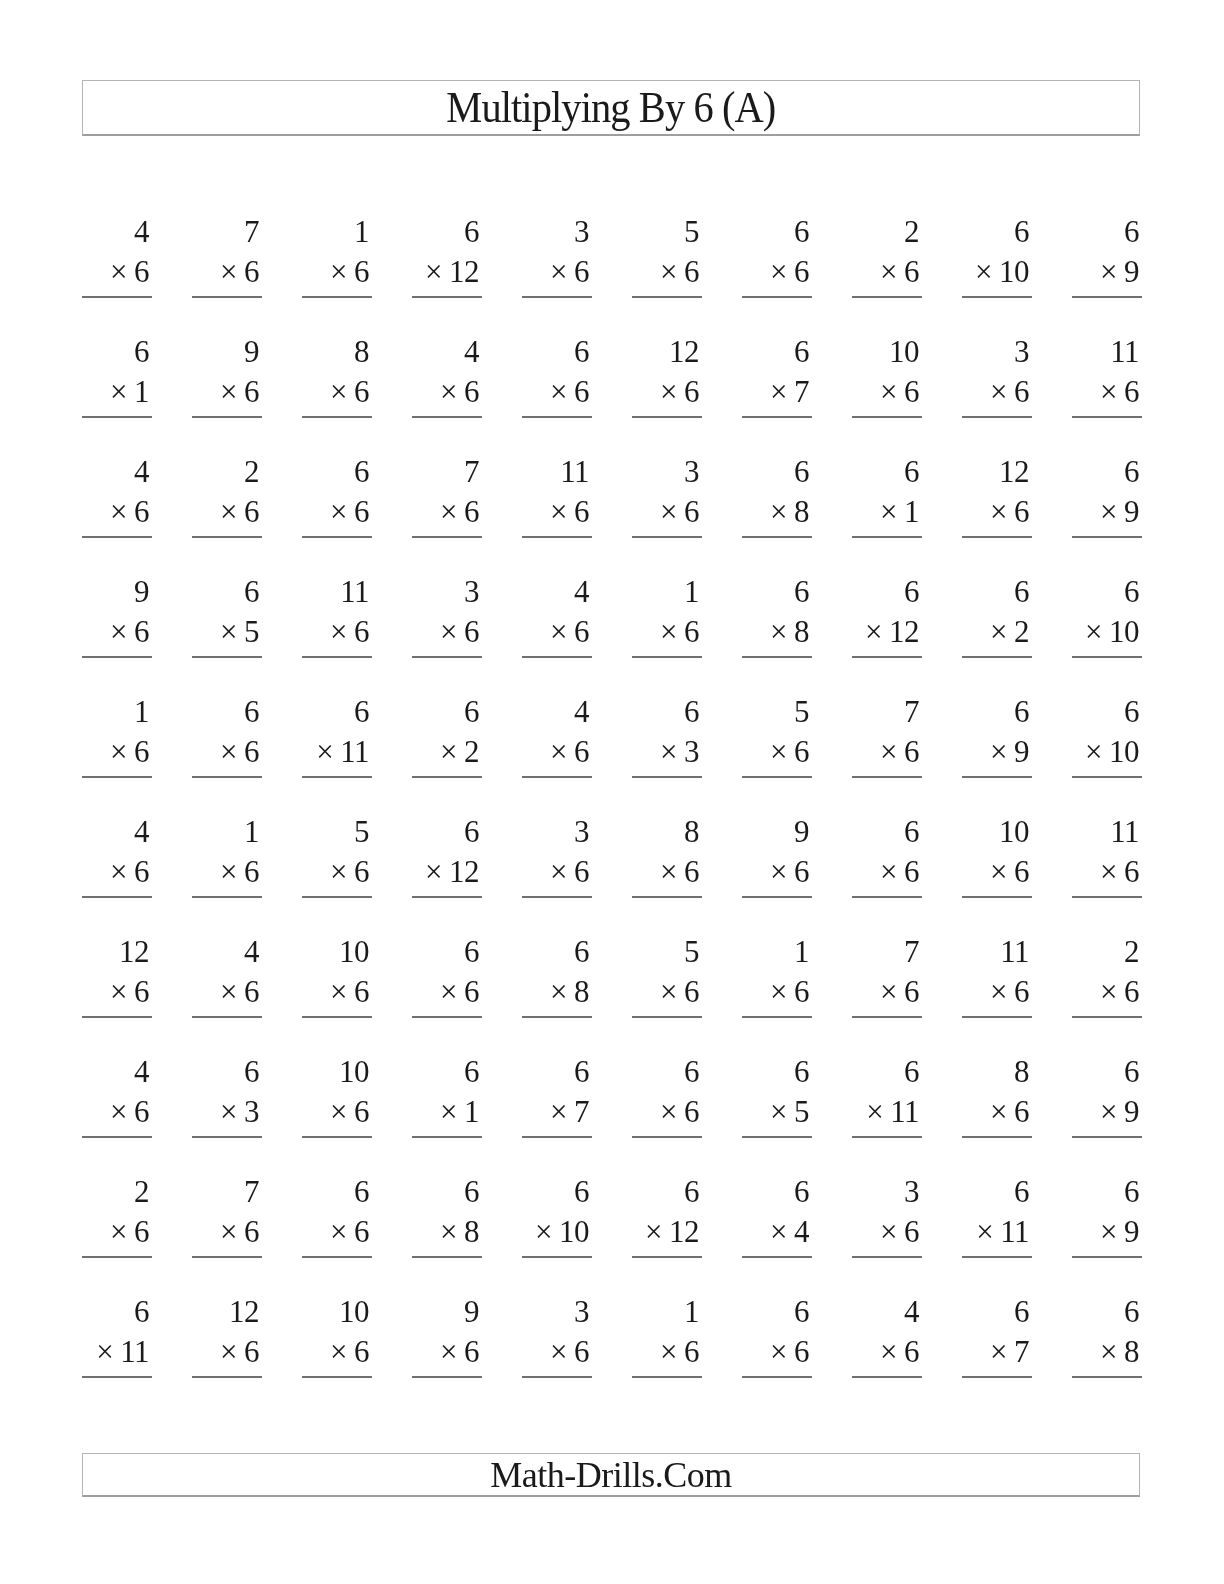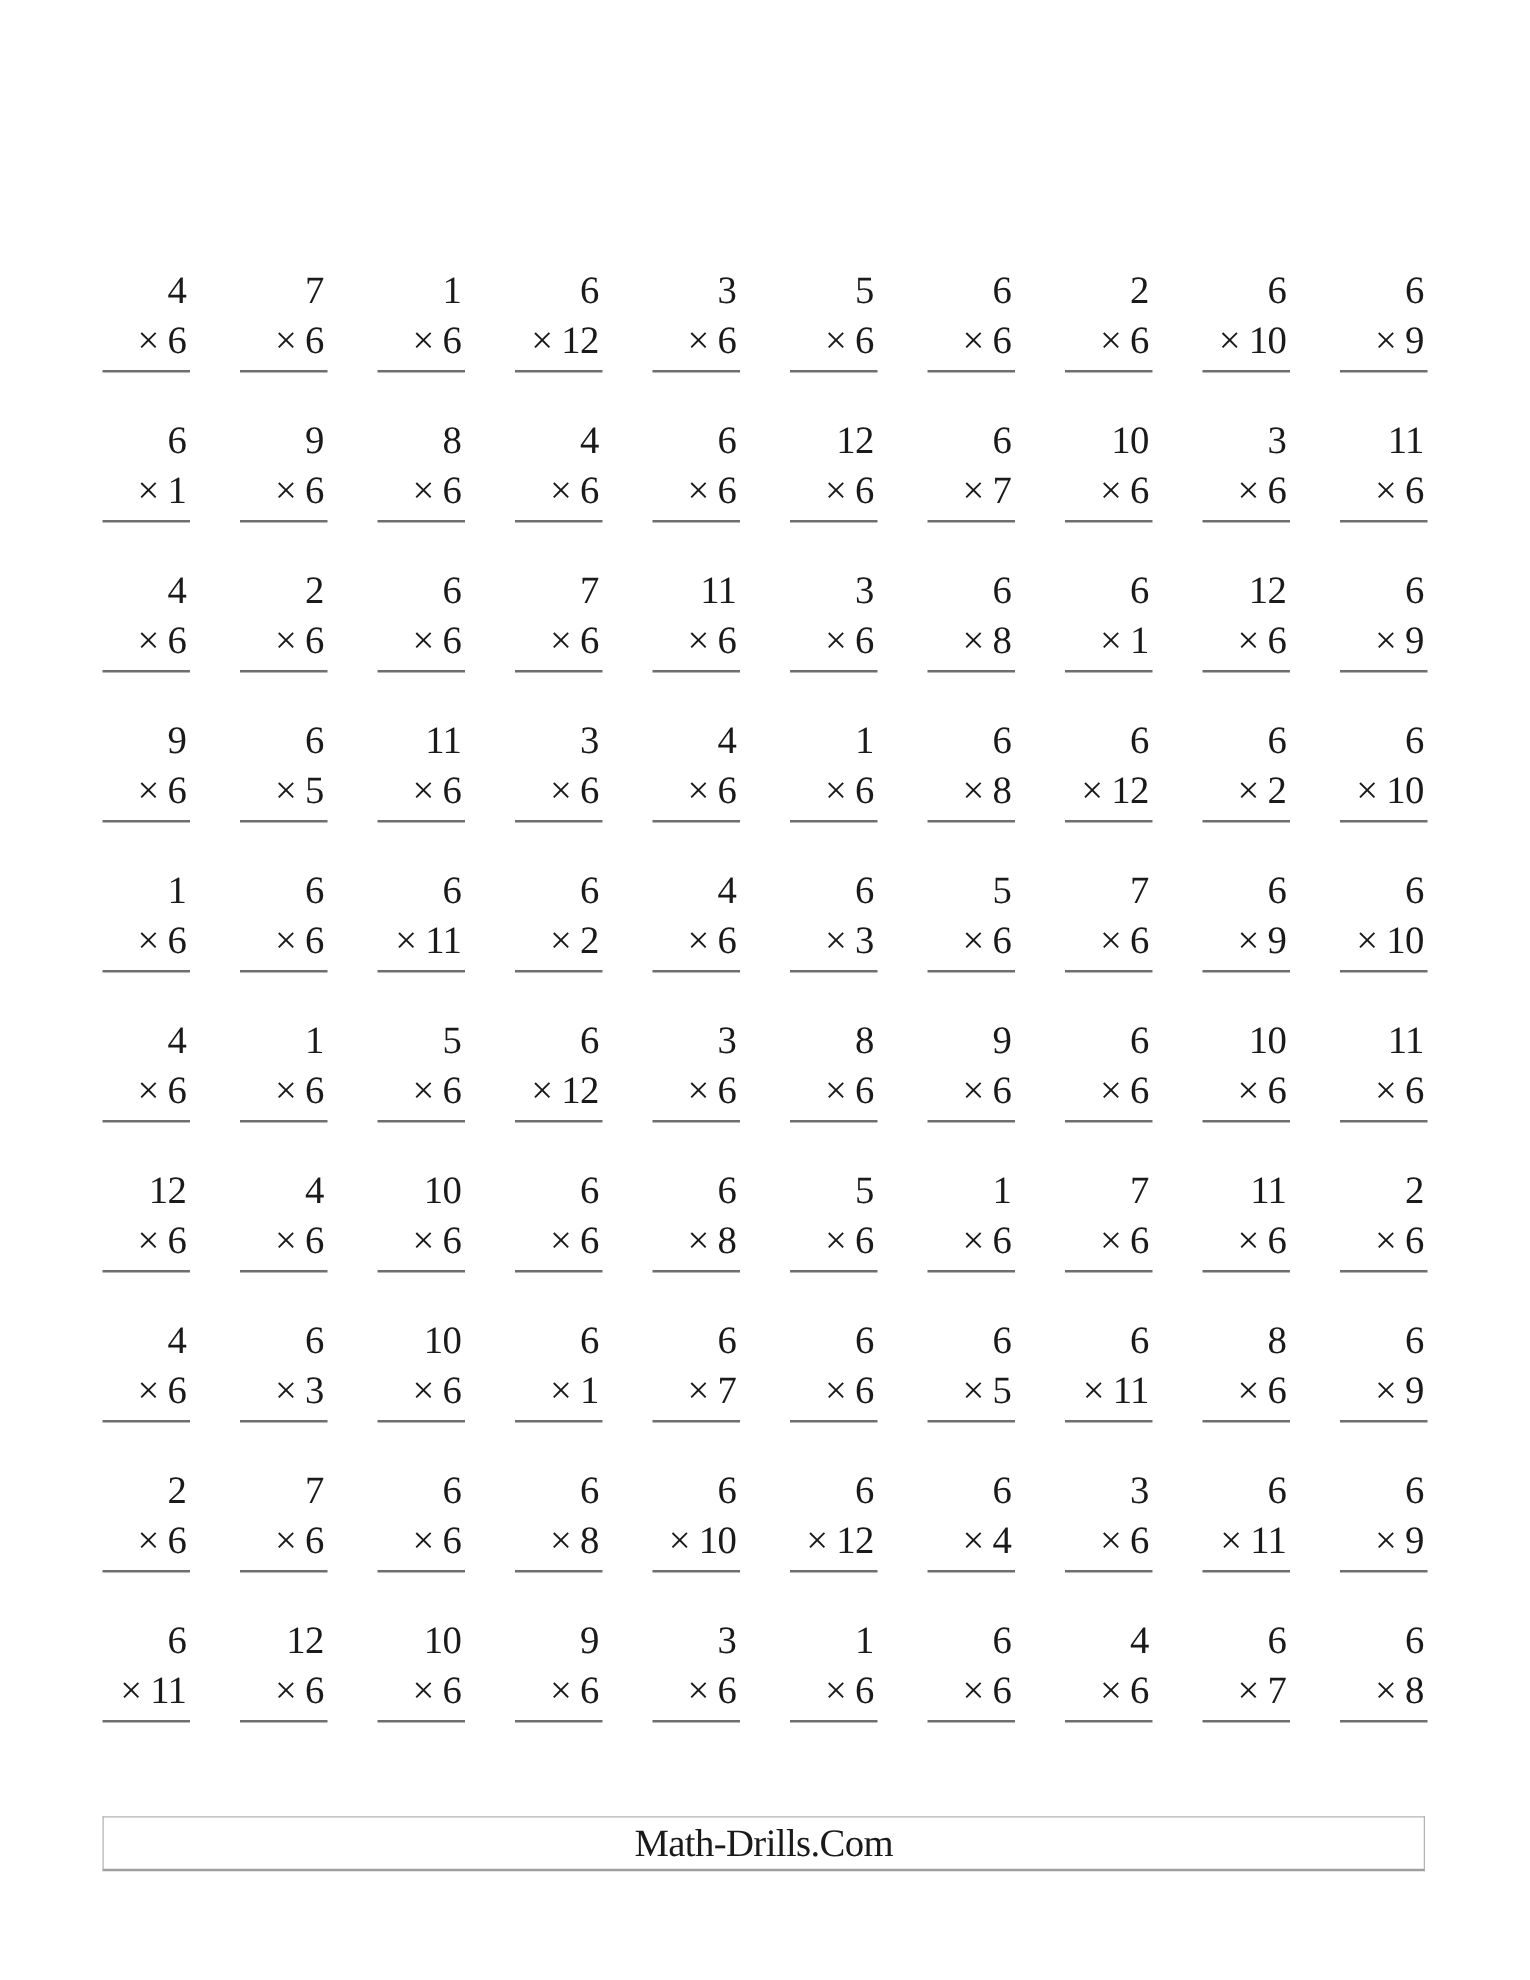--- a/index.html
+++ b/index.html
@@ -83,29 +83,32 @@
     width: 1058px;
     height: 44px;
     border: 1px solid #b4b4b4;
     border-bottom: 2px solid #9e9e9e;
     box-sizing: border-box;
     display: flex;
     align-items: center;
     justify-content: center;
   }
   .footer-text {
-    font-size: 31px;
+    font-size: 36px;
     letter-spacing: -0.5px;
   }
 </style>
 </head>
 <body style="color: rgb(26, 26, 26);">
 
 <div class="page">
 
+  <div class="title-box">
+    <div class="title-text">Multiplying By 6 (A)</div>
+  </div>
 
 
   <div class="worksheet">
       <div class="problem-row">
         <div class="problem" style="border-bottom-color: rgb(111, 111, 111);">
     <div class="p-top">4</div>
     <div class="p-bottom"><span class="times">×</span><span>6</span></div>
   </div>
         <div class="problem" style="border-bottom-color: rgb(111, 111, 111);">
     <div class="p-top">7</div>

